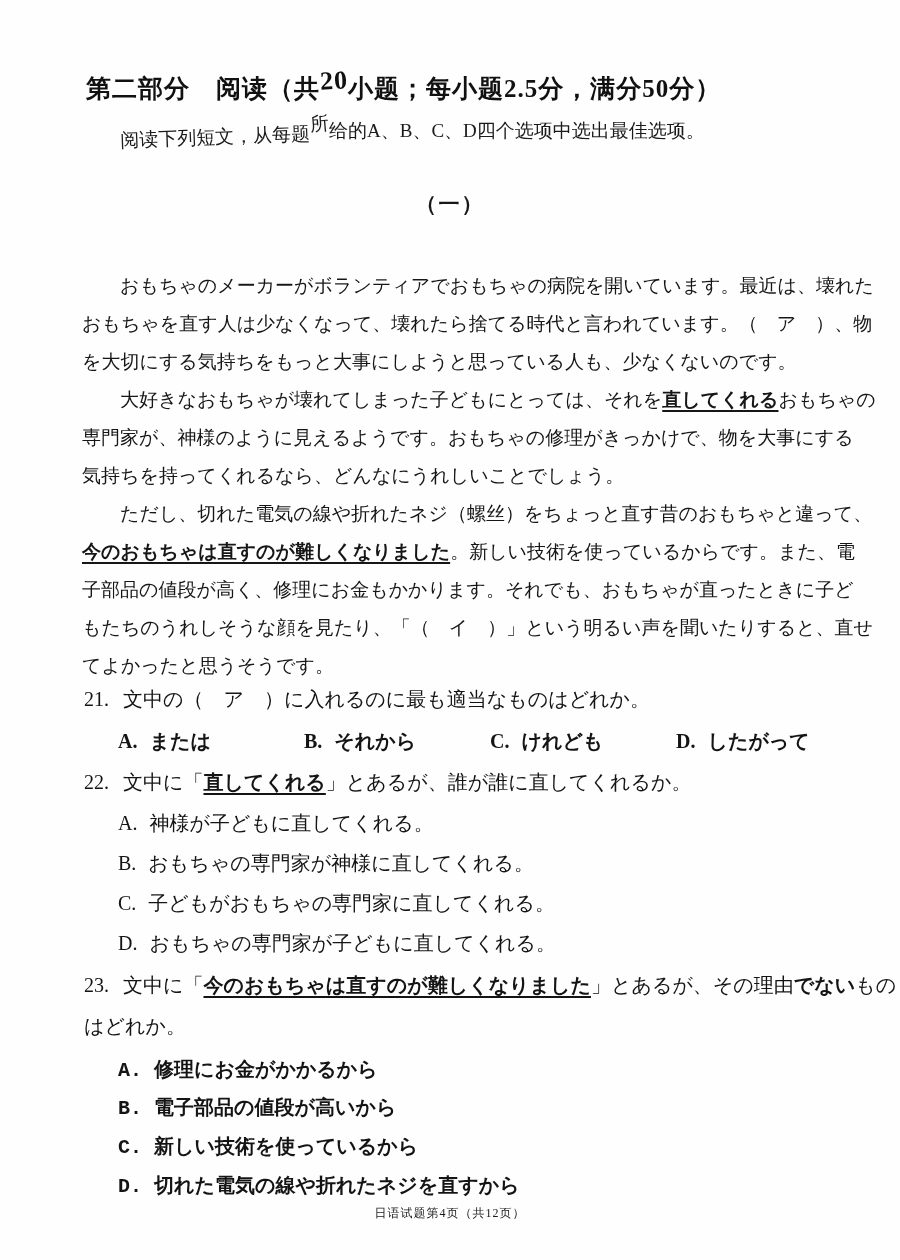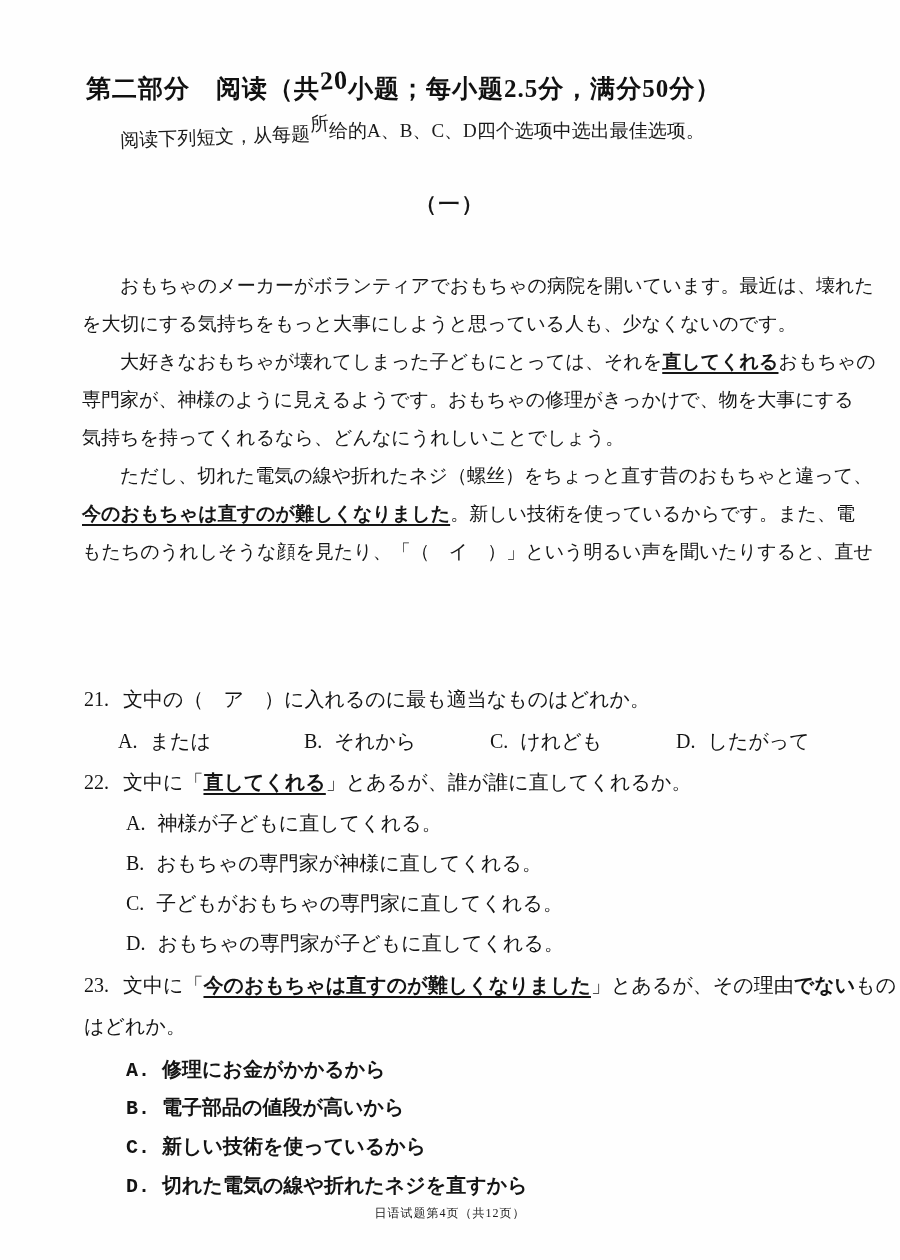--- a/index.html
+++ b/index.html
@@ -26,51 +26,54 @@
   .passage{
     position:absolute;top:227px;left:82px;width:748px;
     font-size:19px;line-height:38px;color:#161616;margin-top:40px;
   }
   .pline{white-space:nowrap;}
   .indent{text-indent:2em;}
   .u{text-decoration:underline;text-decoration-thickness:1.8px;text-underline-offset:4px;}
   .b{font-weight:700;}
   .qline{position:absolute;left:84px;font-size:20px;white-space:nowrap;color:#141414;}
   .qnum{display:inline-block;margin-right:14px;}
-  .opt-line{left:126px;}
+  .opt-line{left:118px;}
   .olabel{display:inline-block;margin-right:12px;}
   .optrow{left:118px;}
-  .optrow .opt{display:inline-block;width:181px;}
+  .optrow .opt{display:inline-block;width:181px;font-weight:bold;}
   .optrow .opt:last-child{width:auto;}
   .bold-opt{font-weight:600;font-family:Liberation Mono, monospace;}
   .footer{
     position:absolute;top:1205px;left:0;width:100%;text-align:center;
     font-size:12px;color:#1a1a1a;letter-spacing:1px;
   }
 </style>
 </head>
 <body>
 
 <div class="page">
 
   <div class="heading"><span>第二部分　阅读（共</span><span class="raised-num">20</span><span>小题；每小题2.5分，满分50分）</span></div>
 
   <div class="instruction"><span class="tilt">阅读下列短文，从每题</span><span class="raised-char">所</span><span>给的A、B、C、D四个选项中选出最佳选项。</span></div>
 
   <div class="section-label">（一）</div>
 
   <div class="passage">
     <div class="pline indent">おもちゃのメーカーがボランティアでおもちゃの病院を開いています。最近は、壊れた</div>
+    <div class="pline">おもちゃを直す人は少なくなって、壊れたら捨てる時代と言われています。（　ア　）、物</div>
     <div class="pline">を大切にする気持ちをもっと大事にしようと思っている人も、少なくないのです。</div>
     <div class="pline indent"><span>大好きなおもちゃが壊れてしまった子どもにとっては、それを</span><span class="u b">直してくれる</span><span>おもちゃの</span></div>
     <div class="pline">専門家が、神様のように見えるようです。おもちゃの修理がきっかけで、物を大事にする</div>
     <div class="pline">気持ちを持ってくれるなら、どんなにうれしいことでしょう。</div>
     <div class="pline indent">ただし、切れた電気の線や折れたネジ（螺丝）をちょっと直す昔のおもちゃと違って、</div>
     <div class="pline"><span class="u b">今のおもちゃは直すのが難しくなりました</span><span>。新しい技術を使っているからです。また、電</span></div>
+    <div class="pline">子部品の値段が高く、修理にお金もかかります。それでも、おもちゃが直ったときに子ど</div>
     <div class="pline">もたちのうれしそうな顔を見たり、「（　イ　）」という明るい声を聞いたりすると、直せ</div>
+    <div class="pline">てよかったと思うそうです。</div>
   </div>
 
   <div class="qline" style="top:686px"><span class="qnum">21.</span><span>文中の（　ア　）に入れるのに最も適当なものはどれか。</span></div>
   <div class="qline optrow" style="top:728px">
     <span class="opt"><span class="olabel">A.</span><span>または</span></span>
     <span class="opt"><span class="olabel">B.</span><span>それから</span></span>
     <span class="opt"><span class="olabel">C.</span><span>けれども</span></span>
     <span class="opt"><span class="olabel">D.</span><span>したがって</span></span>
   </div>
 

